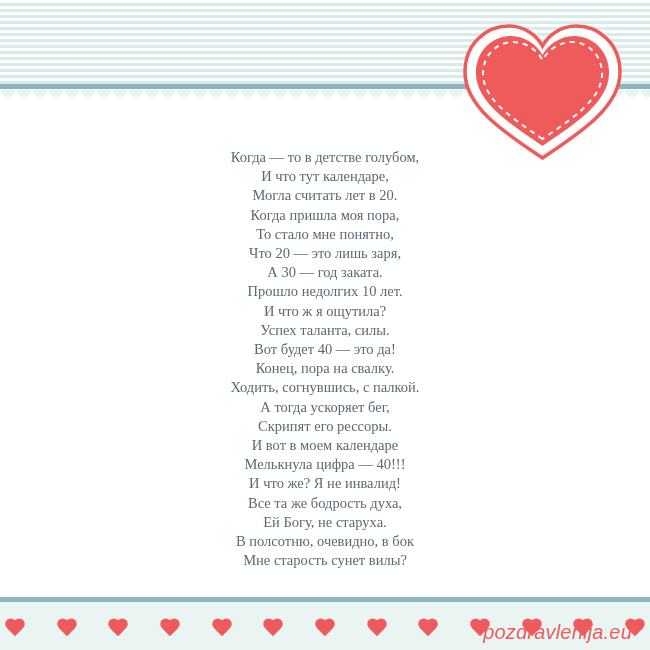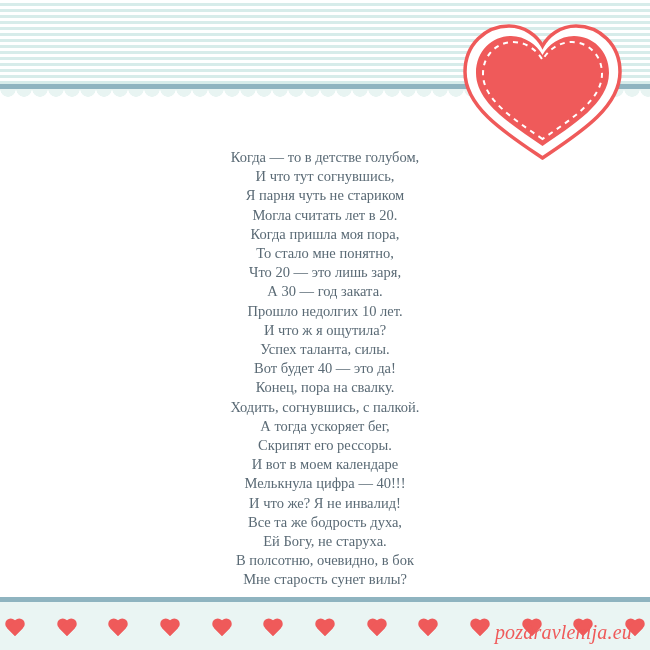--- a/index.html
+++ b/index.html
@@ -126,21 +126,21 @@
     font-family: "Liberation Serif", serif;
   }
   .poem-line {
     white-space: pre;
   }
   
   .watermark {
     position: absolute;
     right: 18px;
     bottom: 6px;
-    font-family: Liberation Serif, serif;
+    font-family: Liberation Sans, sans-serif;
     font-style: italic;
     font-size: 20px;
     color: #ef5a5a;
     letter-spacing: 0.2px;
   }
 </style>
 </head>
 <body>
 
 <div class="card">
@@ -152,22 +152,21 @@
   <div class="heart-badge">
     <svg width="175" height="148" viewBox="0 0 175 148" xmlns="http://www.w3.org/2000/svg">
       <path d="M87.5 142 C 52 118, 10 92, 10 56 C 10 28, 31 10, 54 10 C 70 10, 82 20, 87.5 30 C 93 20, 105 10, 121 10 C 144 10, 165 28, 165 56 C 165 92, 123 118, 87.5 142 Z" fill="#ffffff" stroke="#ef5a5a" stroke-width="3.5"></path>
       <path d="M87.5 130 C 57 109, 21 87, 21 57 C 21 34, 38 20, 56 20 C 70 20, 82 29, 87.5 39 C 93 29, 105 20, 119 20 C 137 20, 154 34, 154 57 C 154 87, 118 109, 87.5 130 Z" fill="#ef5a5a"></path>
       <path d="M87.5 123 C 60 104, 28 84, 28 58 C 28 38, 43 26, 58 26 C 71 26, 82 34, 87.5 44 C 93 34, 104 26, 117 26 C 132 26, 147 38, 147 58 C 147 84, 115 104, 87.5 123 Z" fill="none" stroke="#ffffff" stroke-width="2" stroke-dasharray="5 5"></path>
     </svg>
   </div>
 
   <div class="poem">
     <div class="poem-line">Когда — то в детстве голубом,</div>
-    <div class="poem-line">И что тут согнувшись,</div>
-    <div class="poem-line">Я парня чуть не стариком</div>
+    <div class="poem-line">И что тут календаре,</div>
     <div class="poem-line">Могла считать лет в 20.</div>
     <div class="poem-line">Когда пришла моя пора,</div>
     <div class="poem-line">То стало мне понятно,</div>
     <div class="poem-line">Что 20 — это лишь заря,</div>
     <div class="poem-line">А 30 — год заката.</div>
     <div class="poem-line">Прошло недолгих 10 лет.</div>
     <div class="poem-line">И что ж я ощутила?</div>
     <div class="poem-line">Успех таланта, силы.</div>
     <div class="poem-line">Вот будет 40 — это да!</div>
     <div class="poem-line">Конец, пора на свалку.</div>

